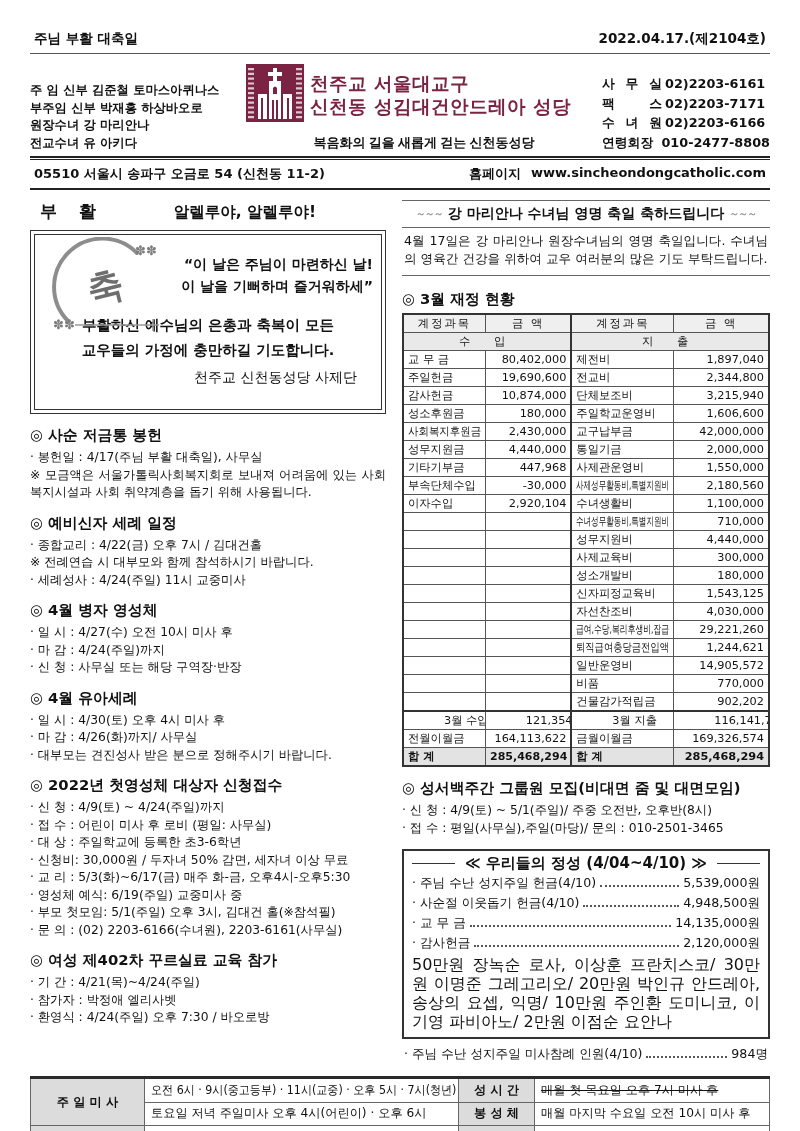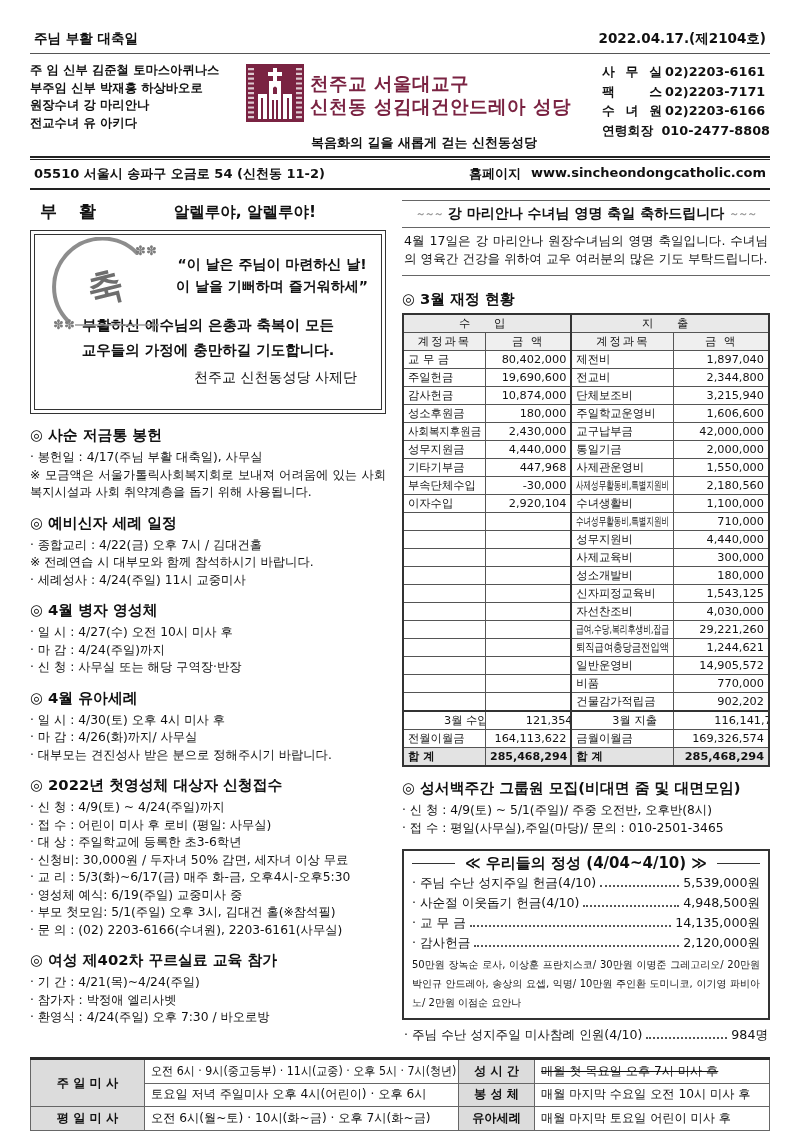--- a/index.html
+++ b/index.html
@@ -4,45 +4,45 @@
 <style>
   html,body{margin:0;padding:0;background:#888;}
   .page{
     width:800px;height:1131px;margin:0 auto;background:#fff;box-sizing:border-box;
     padding:30px 30px 0 30px;overflow:hidden;color:#111;
     font-family:"DejaVu Sans","Liberation Sans",sans-serif;
   }
   
   .top-row{display:flex;justify-content:space-between;font-weight:700;font-size:13.5px;
     padding:0 4px 5px 4px;border-bottom:1px solid #555;}
-  .masthead{display:flex;align-items:flex-start;padding:8px 0 4px 0;}
+  .masthead{display:flex;align-items:flex-end;padding:8px 0 4px 0;}
   .clergy{width:216px;font-size:12.3px;font-weight:700;line-height:17.5px;white-space:nowrap;}
   .brand{flex:1;min-width:0;padding-top:2px;}
   .brand-top{display:flex;gap:6px;align-items:center;}
   .brand-title{color:#7a2342;font-weight:700;font-size:18.5px;line-height:23px;letter-spacing:0.5px;white-space:nowrap;}
-  .slogan{text-align:center;font-weight:700;font-size:13px;margin-top:8px;}
+  .slogan{text-align:center;font-weight:700;font-size:13px;margin-top:8px;font-family:Liberation Serif, serif;}
   .contacts{width:168px;font-size:12.8px;font-weight:700;line-height:19.5px;white-space:nowrap;}
   .contact-row{display:flex;}
   .c-label{width:60px;text-align:justify;text-align-last:justify;margin-right:3px;}
   .rule-thick{border-top:2px solid #222;border-bottom:1px solid #222;height:1px;}
   .address-row{display:flex;justify-content:space-between;font-weight:700;font-size:13px;
     padding:5px 4px;border-bottom:2px solid #222;}
   .homepage{display:flex;gap:10px;}
   
   .columns{display:flex;gap:16px;margin-top:10px;}
   .col-left{width:356px;flex:none;}
   .col-right{flex:1;min-width:0;}
   
   .easter-head{display:flex;align-items:baseline;font-weight:700;}
   .easter-title{font-size:17px;letter-spacing:8px;margin-left:10px;}
   .alleluia{flex:1;text-align:center;font-size:15.5px;}
   .easter-box{border:1px solid #333;padding:3px;margin-top:7px;}
   .easter-inner{border:1px solid #333;position:relative;min-height:160px;padding:6px 8px 8px;}
   .stamp{position:absolute;left:6px;top:2px;}
-  .quote{margin-left:128px;text-align:center;font-weight:700;font-size:14px;line-height:22px;margin-top:12px;}
+  .quote{margin-left:128px;text-align:right;font-weight:700;font-size:14px;line-height:22px;margin-top:12px;}
   .easter-body{text-align:center;font-weight:700;font-size:14.5px;line-height:25px;margin-top:16px;}
   .easter-sign{text-align:right;font-weight:400;font-size:14px;padding-right:16px;margin-top:6px;}
   
   .sec-title{font-size:14.8px;font-weight:700;margin:12px 0 4px 0;white-space:nowrap;}
   .sec-line{font-size:12.3px;line-height:17.5px;white-space:nowrap;overflow:hidden;}
   .sec-line.wrap{white-space:normal;text-align:justify;}
   .fit{display:inline-block;white-space:nowrap;}
   
   .feast-title{display:flex;align-items:center;justify-content:center;gap:5px;
     border-top:1px solid #666;border-bottom:1px solid #666;padding:4px 0;
@@ -59,21 +59,21 @@
   .fin tr.sumtop td{border-top:2px solid #333;padding-left:40px;}
   .fin tr.total td{background:#e3e3e3;font-weight:700;}
   
   .offer-box{border:2px solid #333;margin-top:12px;padding:3px 8px 6px;}
   .offer-title{display:flex;align-items:center;font-weight:700;font-size:15px;white-space:nowrap;}
   .offer-title .hline{flex:1;border-top:1.5px solid #333;}
   .offer-title .t{margin:0 10px;}
   .offer-item{display:flex;align-items:baseline;font-size:12.6px;line-height:20px;}
   .offer-item .dots{flex:1;border-bottom:2px dotted #555;margin:0 4px 3px;}
   .offer-amt{white-space:nowrap;}
-  .donors{font-size:10px;line-height:19px;text-align:justify;margin-top:2px;}
+  .donors{font-size:16px;line-height:19px;text-align:justify;margin-top:2px;}
   .attendance{display:flex;align-items:baseline;font-size:12.6px;margin-top:7px;padding:0 2px;}
   .attendance .dots{flex:1;border-bottom:2px dotted #555;margin:0 4px 3px;}
   
   .mass{width:100%;border-collapse:collapse;margin-top:13px;font-size:12.2px;
     border-top:3px solid #2a2a2a;border-bottom:3px solid #2a2a2a;table-layout:fixed;}
   .mass td{border:1px solid #666;padding:1px 6px;height:20.5px;white-space:nowrap;overflow:hidden;}
   .mass td.lbl{background:#dcdcdc;font-weight:700;text-align:center;padding:1px 2px;}
   .struck .fit{text-decoration:line-through;}
 </style>
 </head>
@@ -234,28 +234,28 @@
       <div class="sec-title" style="margin-top:14px;">◎ 3월 재정 현황</div>
       <table class="fin">
         <colgroup>
             <col style="width:22.5%">
             <col style="width:23.5%">
             <col style="width:28%">
             <col style="width:26%">
           </colgroup>
         <tbody id="fin-body">
             <tr>
-              <td class="ghead" colspan="2">수 입</td>
-              <td class="ghead mid" colspan="2">지 출</td>
-            </tr>
-            <tr>
               <td class="chead">계정과목</td>
               <td class="chead">금 액</td>
               <td class="chead mid">계정과목</td>
               <td class="chead">금 액</td>
+            </tr>
+            <tr>
+              <td class="ghead" colspan="2">수 입</td>
+              <td class="ghead mid" colspan="2">지 출</td>
             </tr>
             <tr>
               <td class="name"><span class="fit">교 무 금</span></td>
               <td class="amt"><span class="fit">80,402,000</span></td>
               <td class="name mid"><span class="fit">제전비</span></td>
               <td class="amt"><span class="fit">1,897,040</span></td>
             </tr>
             <tr>
               <td class="name"><span class="fit">주일헌금</span></td>
               <td class="amt"><span class="fit">19,690,600</span></td>

